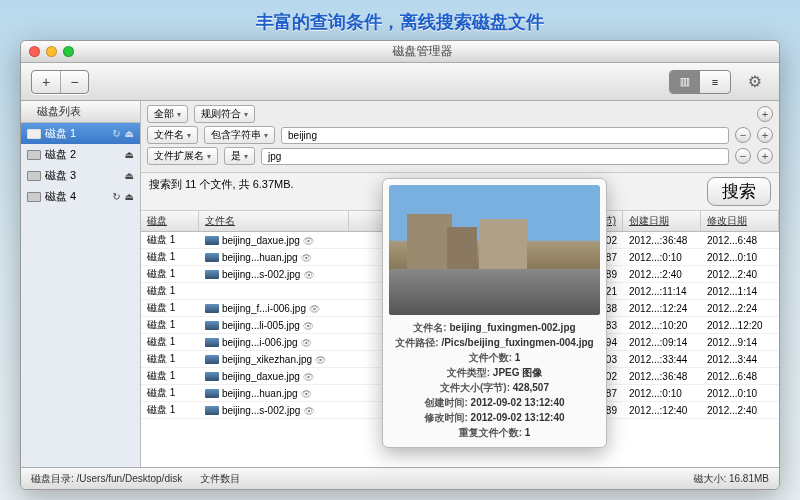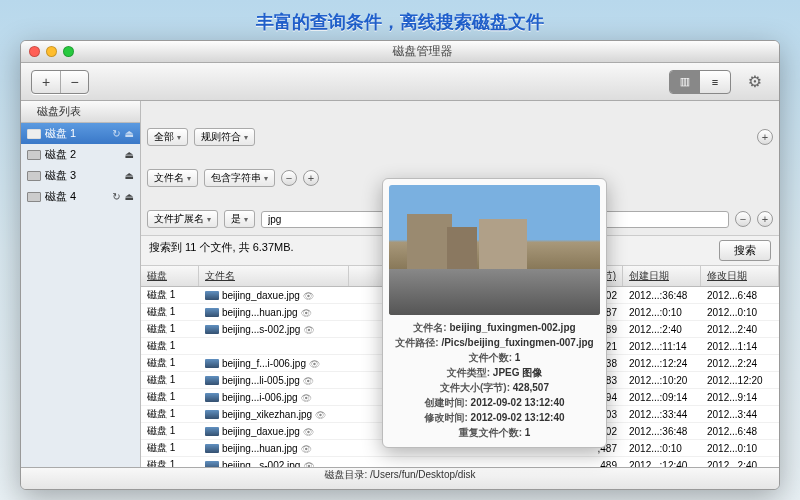--- a/index.html
+++ b/index.html
@@ -25,38 +25,38 @@
 .sbhead { background: linear-gradient(#fafafa,#ddd); border-bottom: 1px solid #bbb; font-size: 11px; padding: 3px 16px; color: #333; }
 .sblist { font-size: 11px; }
 .sbrow { display: flex; align-items: center; padding: 3px 6px; gap: 4px; cursor: pointer; }
 .sbrow.sel { background: linear-gradient(#5b9ae0,#3a78c8); color: #fff; }
 .diskicon { width: 14px; height: 10px; background: #ccc; border: 1px solid #888; border-radius: 1px; display: inline-block; }
 .sbrow.sel .diskicon { background: #eee; border-color: #ddd; }
 .dname { flex: 1; }
 .sicon { font-size: 10px; opacity: .7; cursor: pointer; }
 .main { flex: 1; background: #f6f6f6; display: flex; flex-direction: column; }
 .filterbar { border-bottom: 1px solid #ccc; padding: 4px 6px; font-size: 11px; background: #ededed; }
-.frow { display: flex; align-items: center; gap: 6px; margin-bottom: 3px; margin-top: 23px; }
+.frow { display: flex; align-items: center; gap: 6px; margin-bottom: 3px; }
 .pill { background: linear-gradient(#fff,#e8e8e8); border: 1px solid #aaa; border-radius: 3px; padding: 1px 6px; font-size: 10px; display: inline-flex; align-items: center; gap: 3px; cursor: pointer; }
 .pill::after { content: "▾"; font-size: 8px; color: #666; }
 .finput { flex: 1; border: 1px solid #aaa; border-radius: 3px; padding: 2px 6px; font-size: 10px; background: #fff; }
 .round { width: 16px; height: 16px; border-radius: 50%; border: 1px solid #999; background: linear-gradient(#fff,#ddd); font-size: 11px; display: flex; align-items: center; justify-content: center; cursor: pointer; color: #555; }
 .statusrow { display: flex; align-items: flex-start; padding: 4px 8px; font-size: 11px; border-bottom: 1px solid #ccc; background: #f2f2f2; }
-.searchbtn { margin-left: auto; background: linear-gradient(#fff,#e4e4e4); border: 1px solid #999; border-radius: 3px; padding: 2px 14px; font-size: 11px; cursor: pointer; }
+.searchbtn { margin-left: auto; background: linear-gradient(#fff,#e4e4e4); border: 1px solid #999; border-radius: 8px; padding: 2px 14px; font-size: 17px; cursor: pointer; }
 .table { flex: 1; overflow: hidden; background: #fff; }
 .thead { display: flex; background: linear-gradient(#f8f8f8,#e2e2e2); border-bottom: 1px solid #bbb; font-size: 10px; color: #333; text-decoration: underline; }
 .thead .c { padding: 3px 6px; border-right: 1px solid #ccc; }
 .c.disk { width: 58px; } .c.fname { width: 150px; } .c.gap { flex: 1; }
 .c.size { width: 56px; text-align: right; } .c.cdate { width: 78px; } .c.mdate { width: 78px; }
 .tbody { font-size: 10px; }
 .tr { display: flex; border-bottom: 1px solid #f0f0f0; align-items: center; height: 17px; }
 .tr .c { padding: 0 6px; white-space: nowrap; overflow: hidden; text-overflow: ellipsis; }
 .thumb { width: 14px; height: 9px; background: linear-gradient(#6090c0,#345070); display: inline-block; vertical-align: middle; margin-right: 3px; border-radius: 1px; }
 .eye { color: #888; font-size: 9px; }
-.statusbar { height: 32px; background: linear-gradient(#f8f8f8,#ddd); border-top: 1px solid #aaa; font-size: 10px; display: flex; align-items: center; padding: 0 10px; gap: 18px; color: #333; flex-direction: column; }
+.statusbar { height: 22px; background: linear-gradient(#f8f8f8,#ddd); border-top: 1px solid #aaa; font-size: 10px; display: flex; align-items: center; padding: 0 10px; gap: 18px; color: #333; }
 .popover { position: absolute; left: 382px; top: 178px; width: 225px; background: #fafafa; border: 1px solid #bbb; border-radius: 6px; box-shadow: 0 6px 20px rgba(0,0,0,.3); padding: 6px; font-size: 10px; }
 .popover::before { content: ""; position: absolute; left: -8px; top: 30px; border: 8px solid transparent; border-right-color: #fafafa; }
 .preview { width: 100%; height: 130px; border-radius: 3px; background: linear-gradient(180deg,#7ab0e0 0%,#7ab0e0 42%,#a8987a 44%,#807050 70%,#505040 100%); position: relative; overflow: hidden; margin-bottom: 6px; }
 .bldg { position: absolute; bottom: 46px; background: #8a7860; }
 .b1 { left: 18px; width: 45px; height: 55px; background:#9a8a70; } .b2 { left: 58px; width: 30px; height: 42px; } .b3 { left: 90px; width: 48px; height: 50px; background:#b0a088; }
 .road { position: absolute; bottom: 0; left: 0; right: 0; height: 46px; background: linear-gradient(180deg,#888 0%,#555 100%); }
 .popinfo div { margin: 1px 0; color: #333; text-align: center; font-weight: bold; }
 .popinfo .lbl { color: #555; }
 </style>
 </head>
@@ -121,20 +121,21 @@
         <div class="frow">
           <span class="pill">全部</span>
           <span class="pill">规则符合</span>
           <div class="spacer"></div>
           <div class="round">+</div>
         </div>
         <div id="rules">
             <div class="frow">
               <span class="pill">文件名</span>
               <span class="pill">包含字符串</span>
+              <input class="finput" value="beijing" style="">
               <div class="round">−</div>
               <div class="round">+</div>
             </div>
             <div class="frow">
               <span class="pill">文件扩展名</span>
               <span class="pill">是</span>
               <input class="finput" value="jpg" style="">
               <div class="round">−</div>
               <div class="round">+</div>
             </div>
@@ -258,21 +259,21 @@
 
 <div class="popover">
   <div class="preview">
     <div class="bldg b1"></div>
       <div class="bldg b2"></div>
       <div class="bldg b3"></div>
     <div class="road"></div>
   </div>
   <div class="popinfo">
     <div><span class="lbl">文件名:</span> <span>beijing_fuxingmen-002.jpg</span></div>
-    <div><span class="lbl">文件路径:</span> <span>/Pics/beijing_fuxingmen-007.jpg</span></div>
+    <div><span class="lbl">文件路径:</span> <span>/Pics/beijing_fuxingmen-004.jpg</span></div>
     <div><span class="lbl">文件个数:</span> <span>1</span></div>
     <div><span class="lbl">文件类型:</span> <span>JPEG 图像</span></div>
     <div><span class="lbl">文件大小(字节):</span> <span>428,507</span></div>
     <div><span class="lbl">创建时间:</span> <span>2012-09-02 13:12:40</span></div>
     <div><span class="lbl">修改时间:</span> <span>2012-09-02 13:12:40</span></div>
     <div><span class="lbl">重复文件个数:</span> <span>1</span></div>
   </div>
 </div>
 
 </body></html>

